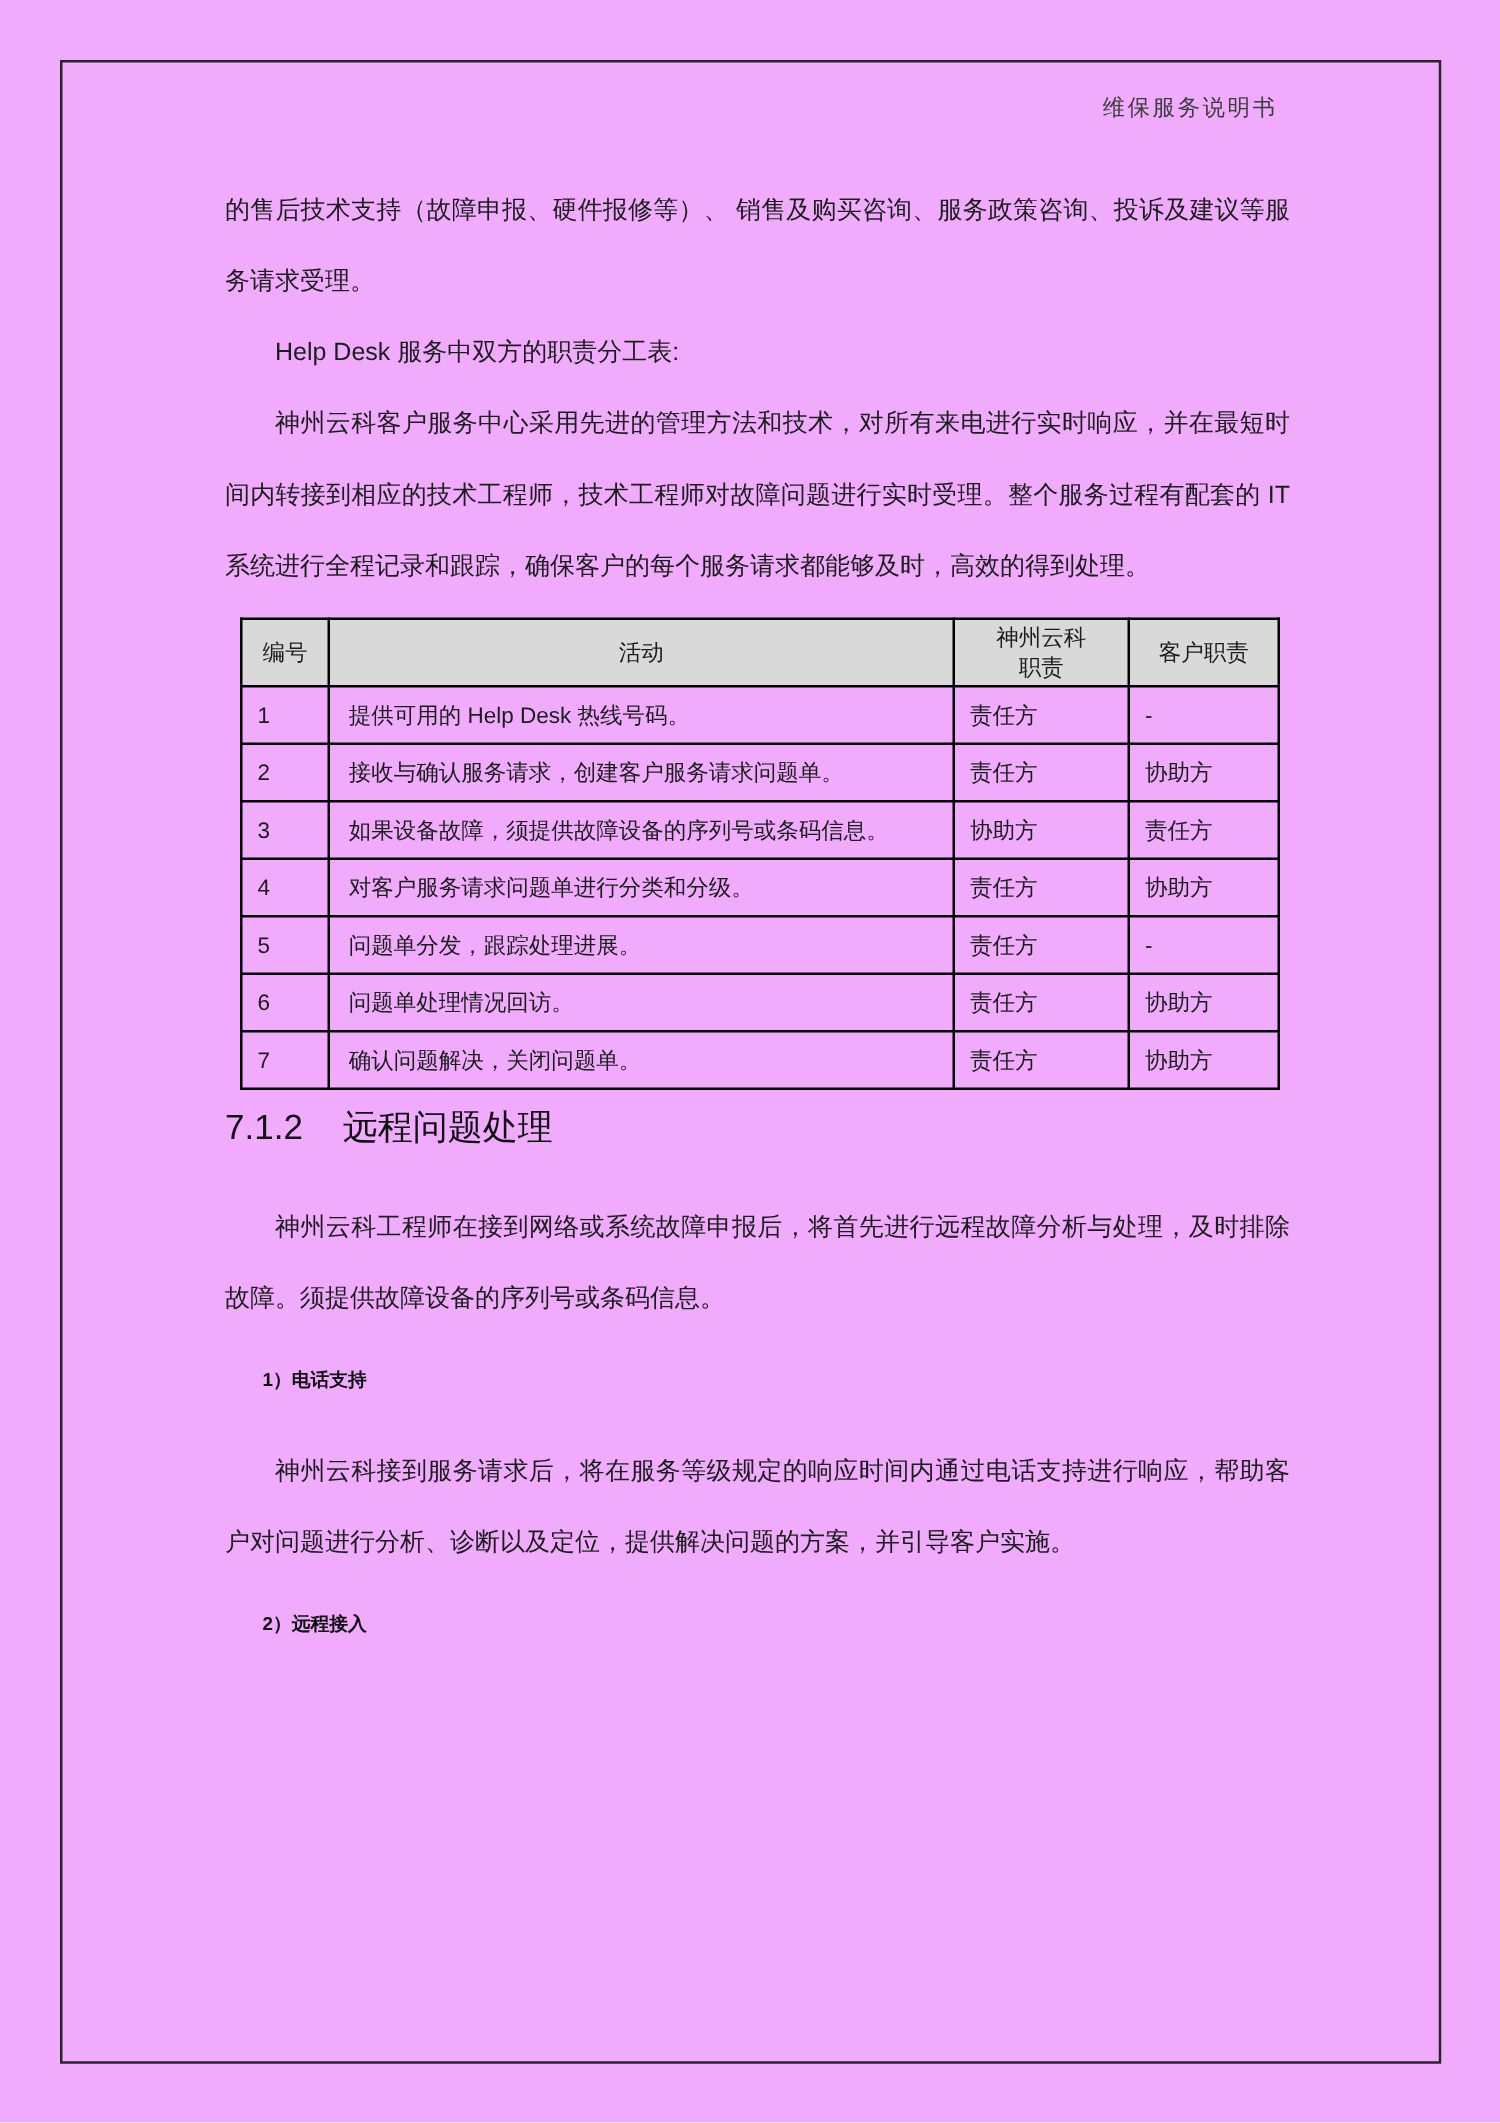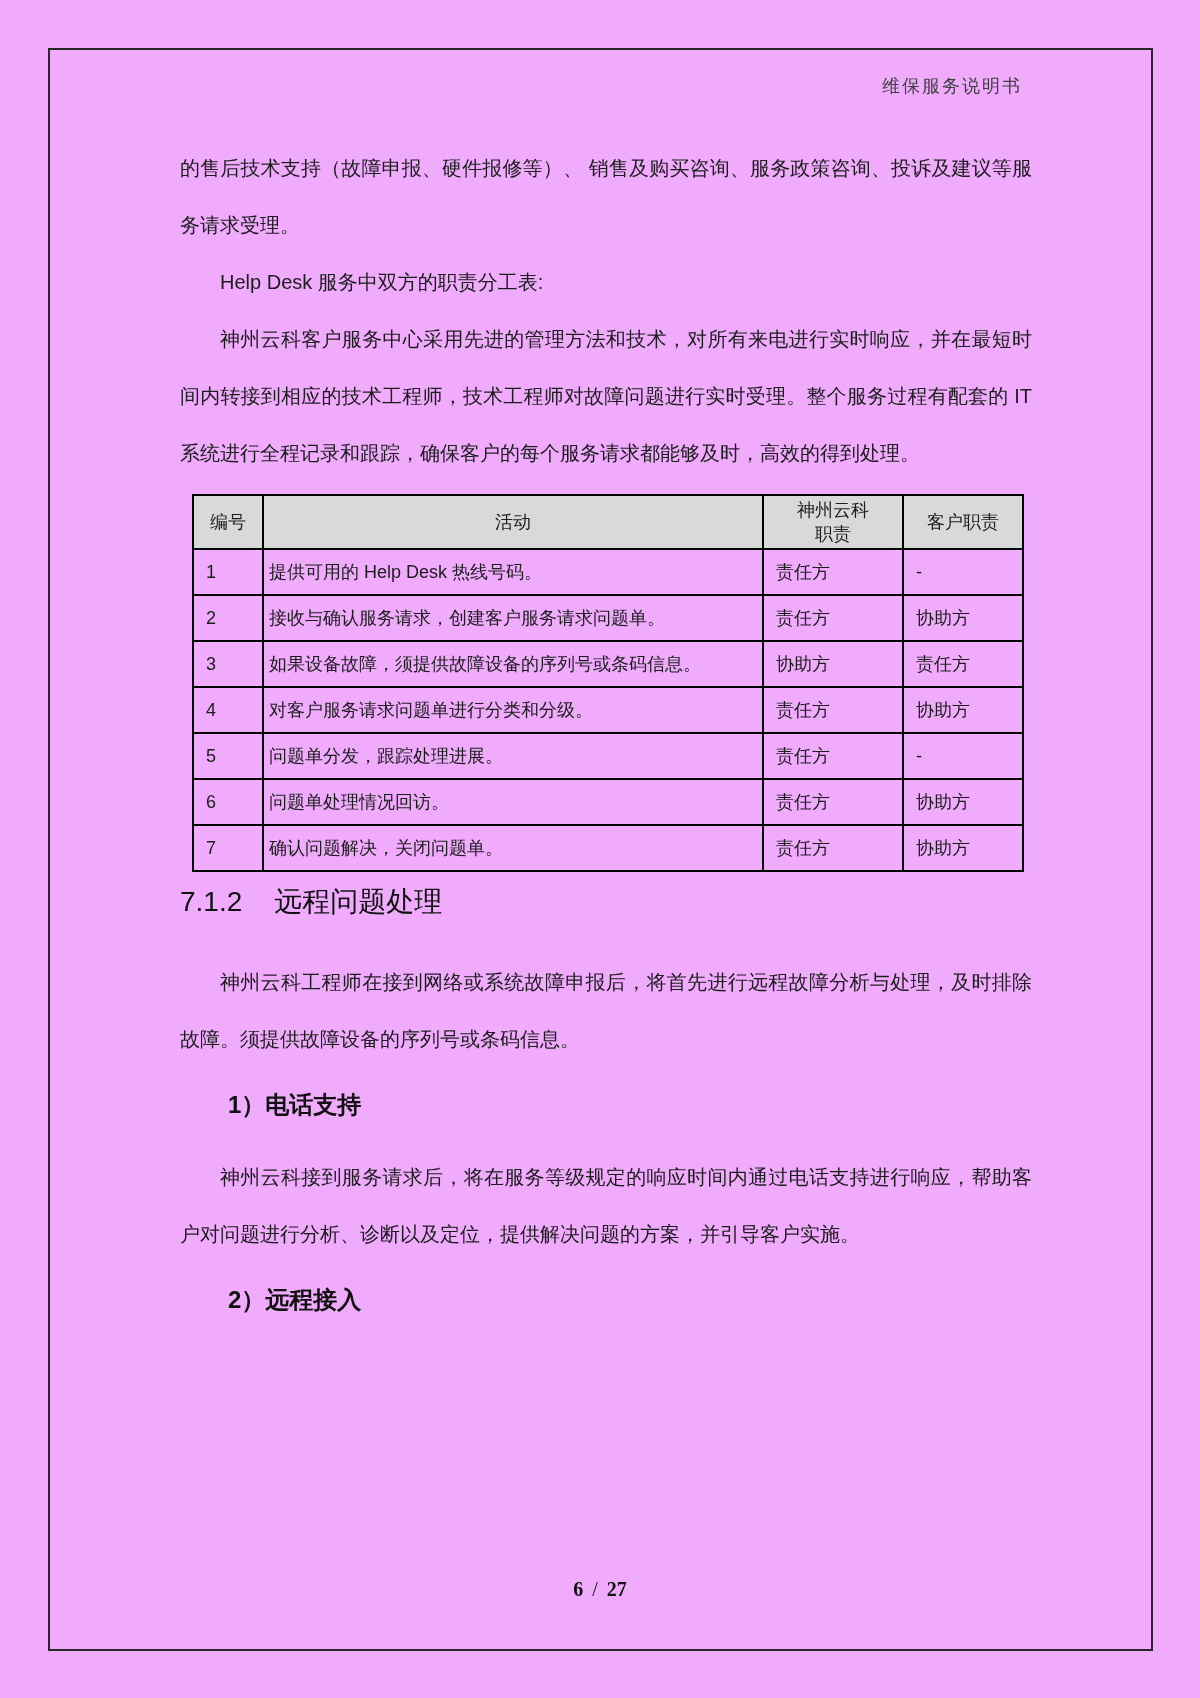--- a/index.html
+++ b/index.html
@@ -68,33 +68,33 @@
   table.resp-table thead th.h-no { text-align: center; font-family: Liberation Serif, serif; }
   table.resp-table tbody td {
     font-size: 18px;
     font-weight: 400;
     color: #1c1c1c;
     height: 44px;
     vertical-align: middle;
     padding: 0 8px 0 12px;
     line-height: 24px;
   }
-  table.resp-table tbody td.c-act { padding-left: 5px; }
+  table.resp-table tbody td.c-act { padding-left: 15px; }
   .sec-heading {
     margin: 10px 0 0 0;
     font-size: 28px;
     font-weight: 400;
     line-height: 40px;
     color: #111111;
   }
   .sec-heading .sec-title { margin-left: 32px; }
   p.sec-intro { margin-top: 32px; }
   p.sub-label {
     margin: 8px 0 0 0;
-    font-size: 24px;
+    font-size: 15px;
     line-height: 57px;
     font-weight: 700;
     text-indent: 2em;
     color: #111111;
   }
   p.sub-text { margin-top: 16px; }
   .doc-footer {
     position: absolute;
     left: 0; right: 0;
     top: 1578px;
@@ -194,16 +194,13 @@
 
     <p class="sub-label">1）电话支持</p>
 
     <p class="body indent sub-text">神州云科接到服务请求后，将在服务等级规定的响应时间内通过电话支持进行响应，帮助客户对问题进行分析、诊断以及定位，提供解决问题的方案，并引导客户实施。</p>
 
     <p class="sub-label">2）远程接入</p>
 
 
   </div>
 
-  <div class="doc-footer">
-    <span>6</span><span class="sep">/</span><span>27</span>
-  </div>
 </div>
 
 </body></html>

